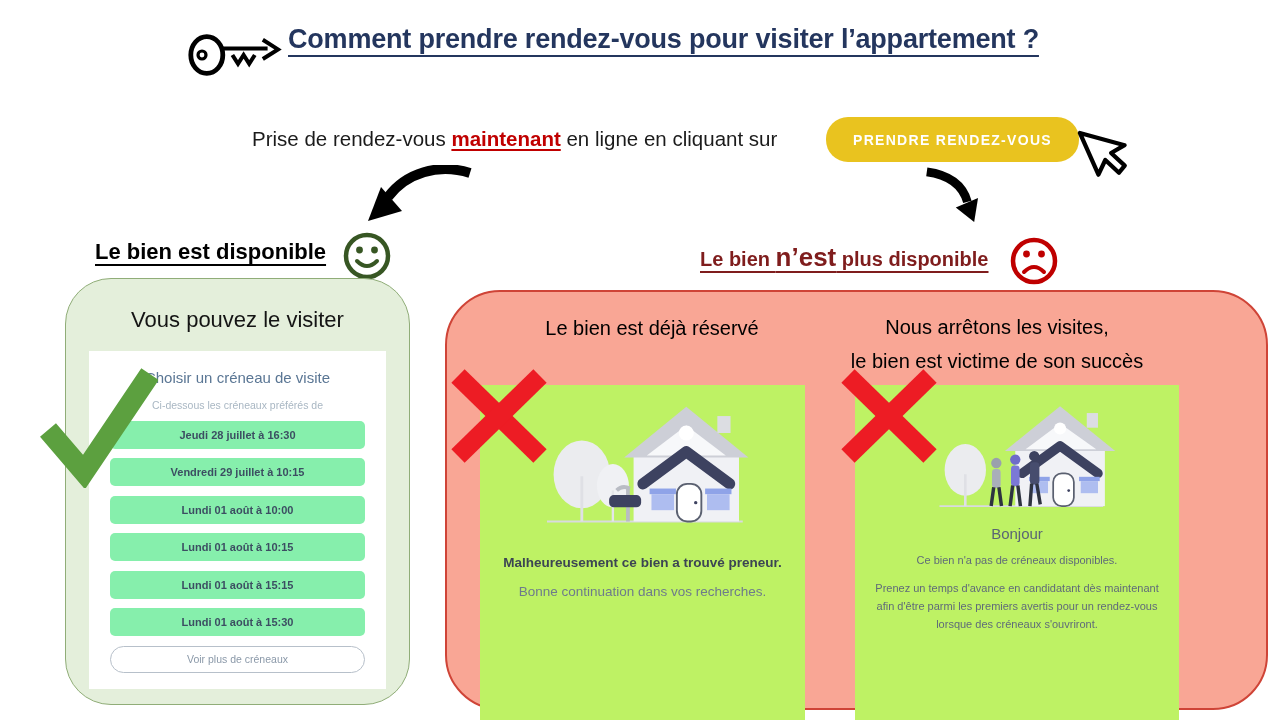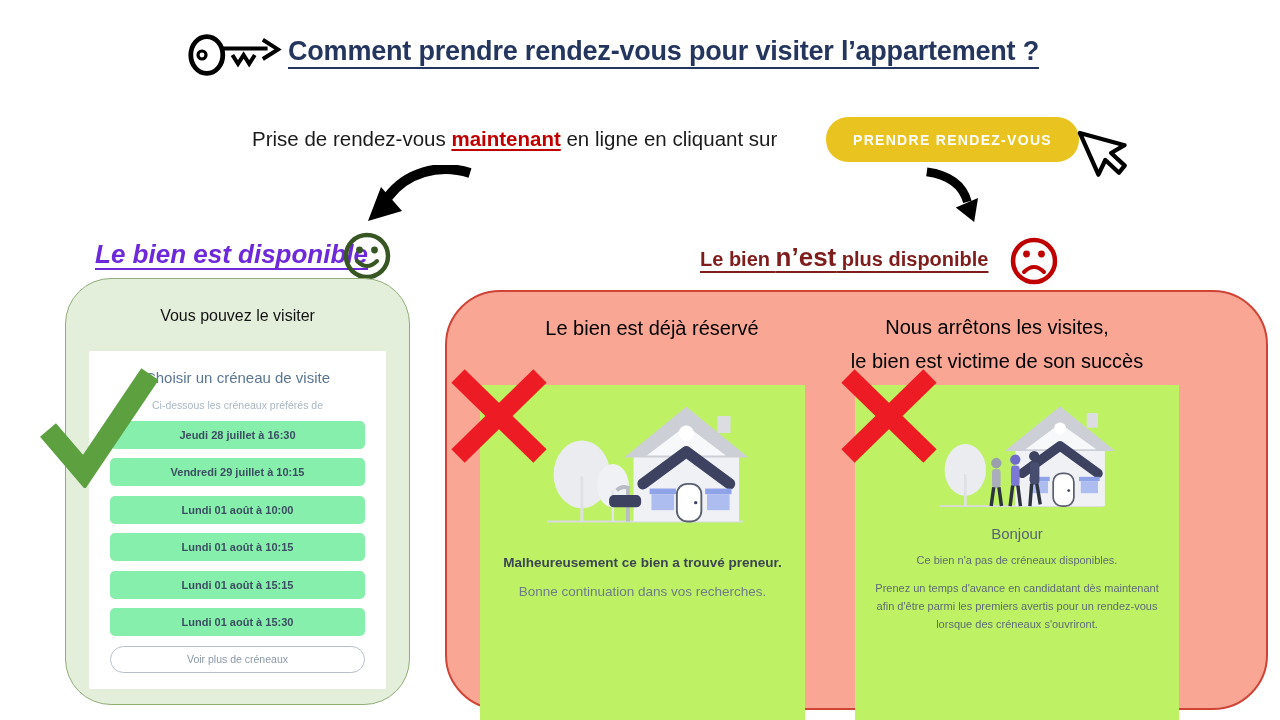--- a/index.html
+++ b/index.html
@@ -1,41 +1,41 @@
 <!DOCTYPE html>
 <html><head>
 <meta charset="utf-8">
 <style>
   * { margin:0; padding:0; box-sizing:border-box; }
   body { background:#fff; font-family:"Liberation Sans", sans-serif; }
   .canvas { position:relative; width:1280px; height:720px; background:#ffffff; overflow:hidden; }
 
   
   .key-icon { position:absolute; left:186px; top:28px; width:96px; height:54px; }
-  .page-title { position:absolute; left:288px; top:36px; font-size:27px; font-weight:600; color:#24365e;
+  .page-title { position:absolute; left:288px; top:24px; font-size:27px; font-weight:600; color:#24365e;
     text-decoration:underline; text-underline-offset:7px; text-decoration-thickness:2px; letter-spacing:-0.2px; }
 
   
   .intro { position:absolute; left:252px; top:127px; font-size:20.5px; color:#1b1b1b; }
   .intro .em { color:#c00000; font-weight:700; text-decoration:underline; text-underline-offset:3px; }
   .cta-pill { position:absolute; left:826px; top:117px; width:253px; height:45px; border-radius:22px;
     background:#e9c31f; color:#ffffff; font-size:14px; font-weight:700; letter-spacing:1.3px;
     display:flex; align-items:center; justify-content:center; cursor:pointer; }
   .cursor-icon { position:absolute; left:1076px; top:118px; width:72px; height:62px; transform:rotate(-24deg); }
 
   .arrow-left { position:absolute; left:362px; top:165px; width:112px; height:60px; }
   .arrow-right { position:absolute; left:918px; top:167px; width:64px; height:58px; }
 
   
-  .avail-label { position:absolute; left:95px; top:239px; font-size:26px; font-weight:700; color:#6d28d9;
-    text-decoration:underline; text-underline-offset:5px;font-style:italic; }
+  .avail-label { position:absolute; left:95px; top:239px; font-size:22px; font-weight:700; color:#000000;
+    text-decoration:underline; text-underline-offset:5px; }
   .smiley-icon { position:absolute; left:341px; top:230px; width:52px; height:52px; }
   .green-box { position:absolute; left:65px; top:278px; width:345px; height:427px; background:#e4efdb;
     border:1.5px solid #90ad78; border-radius:46px; }
-  .green-box .box-title { margin-top:28px; text-align:center; font-size:16px; color:#141414; }
+  .green-box .box-title { margin-top:28px; text-align:center; font-size:22px; color:#141414; }
   .slot-card { position:absolute; left:23px; top:72px; width:297px; height:338px; background:#ffffff;
     padding:14px 21px 12px; }
   .slot-card .card-title { text-align:center; font-size:15px; color:#5a7694; margin-top:4px; }
   .slot-card .card-sub { text-align:center; font-size:10.5px; color:#a9b7c3; margin-top:13px; }
   .slot { height:28px; line-height:28px; text-align:center; background:#86efac; border-radius:5px;
     font-size:11px; font-weight:700; color:#3c4e62; margin-top:9.5px; cursor:pointer; }
   .more-btn { height:27px; line-height:25px; text-align:center; background:#fff; border:1px solid #b7c0ca;
     border-radius:14px; font-size:10.5px; color:#8b99a9; margin-top:10px; cursor:pointer; }
   .check-icon { position:absolute; left:40px; top:364px; width:118px; height:124px; }
 

